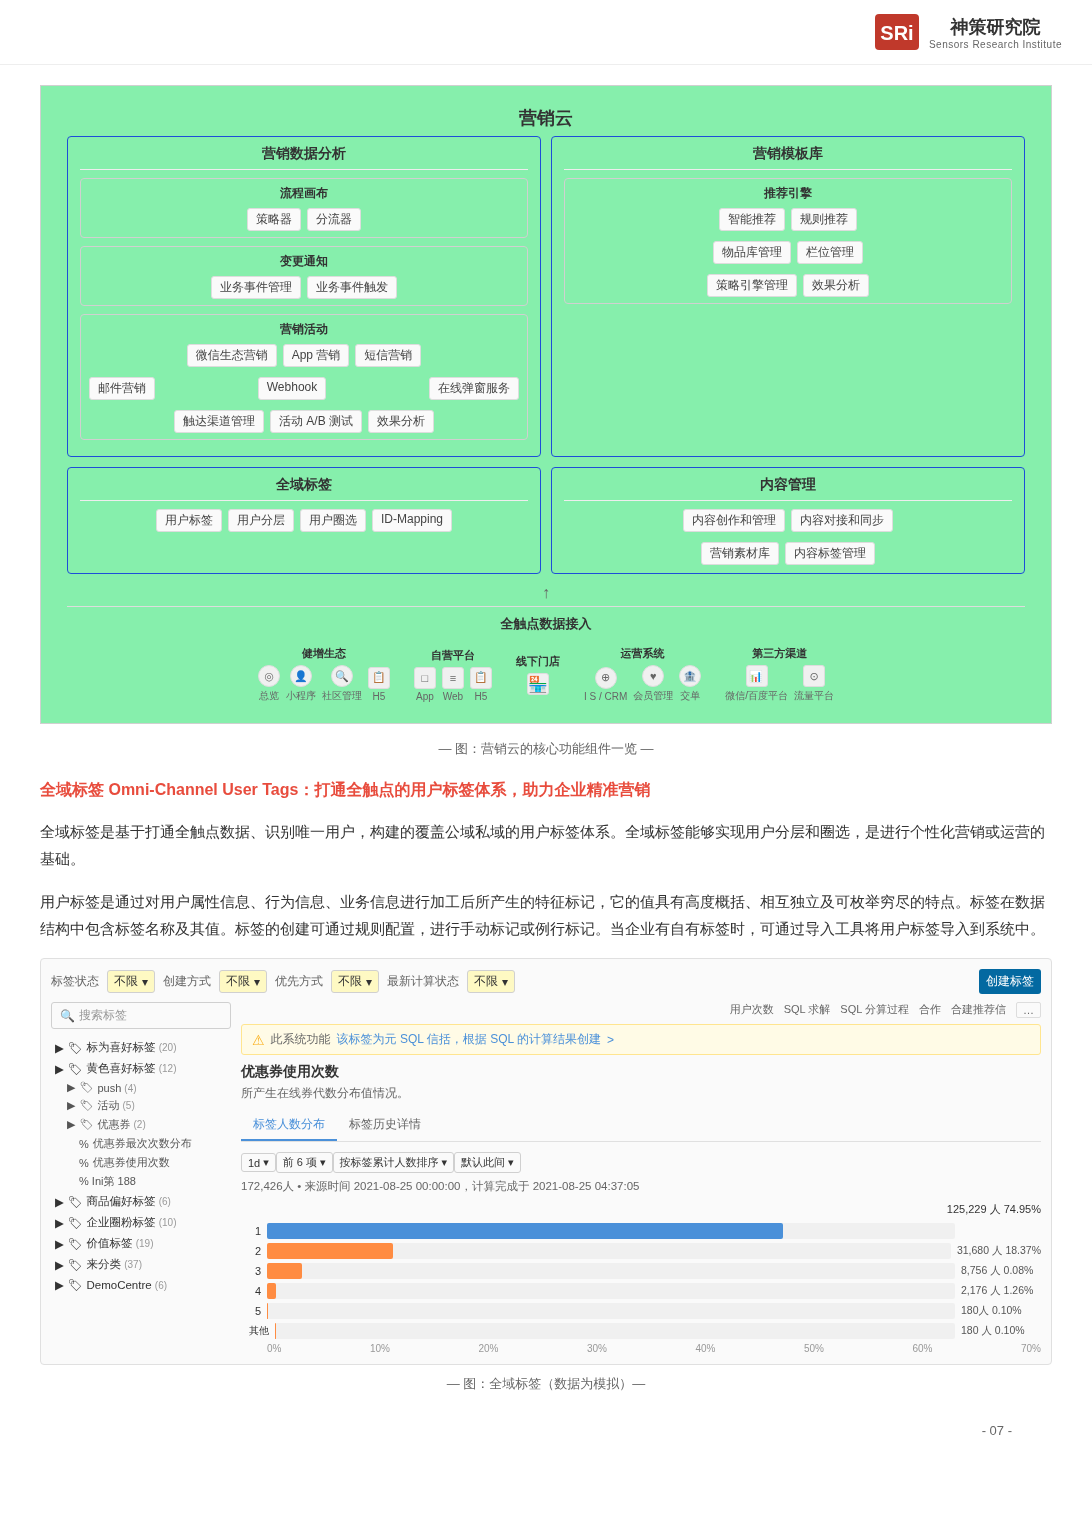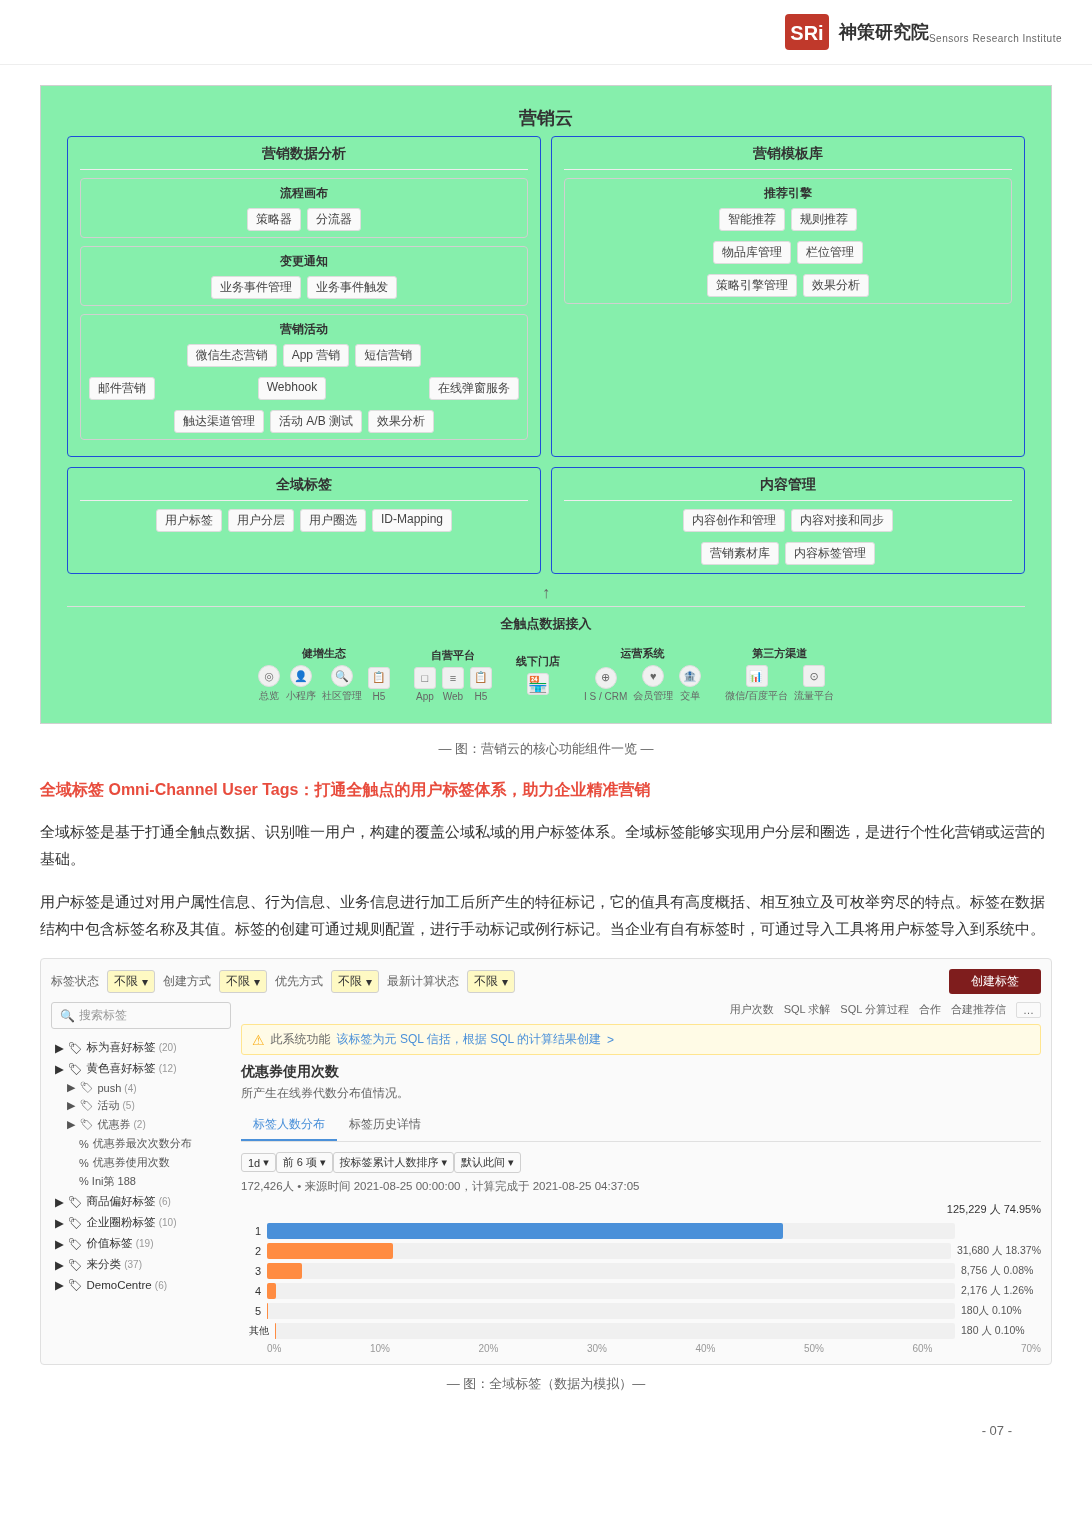--- a/index.html
+++ b/index.html
@@ -24,22 +24,22 @@
       display: flex;
       align-items: center;
       gap: 8px;
     }
     .logo-icon {
       width: 48px;
       height: 40px;
     }
     .logo-text-block {
       display: flex;
-      flex-direction: row;
-      align-items: flex-end;
+      flex-direction: column;
+      align-items: center;
     }
     .logo-cn {
       font-size: 18px;
       font-weight: bold;
       color: #333;
     }
     .logo-en {
       font-size: 10px;
       color: #666;
       letter-spacing: 0.5px;
@@ -257,25 +257,25 @@
       border-radius: 3px;
       padding: 2px 6px;
       font-size: 12px;
       background: #fef9c3;
       color: #333;
       display: flex;
       align-items: center;
       gap: 4px;
     }
     .toolbar-btn {
-      background: #7f1d1d;
+      background: #0369a1;
       color: #fff;
       border: none;
       border-radius: 3px;
-      padding: 4px 22px;
+      padding: 4px 7px;
       font-size: 12px;
       margin-left: auto;
     }
 
     
     .content-area {
       display: flex;
       gap: 10px;
     }
 

